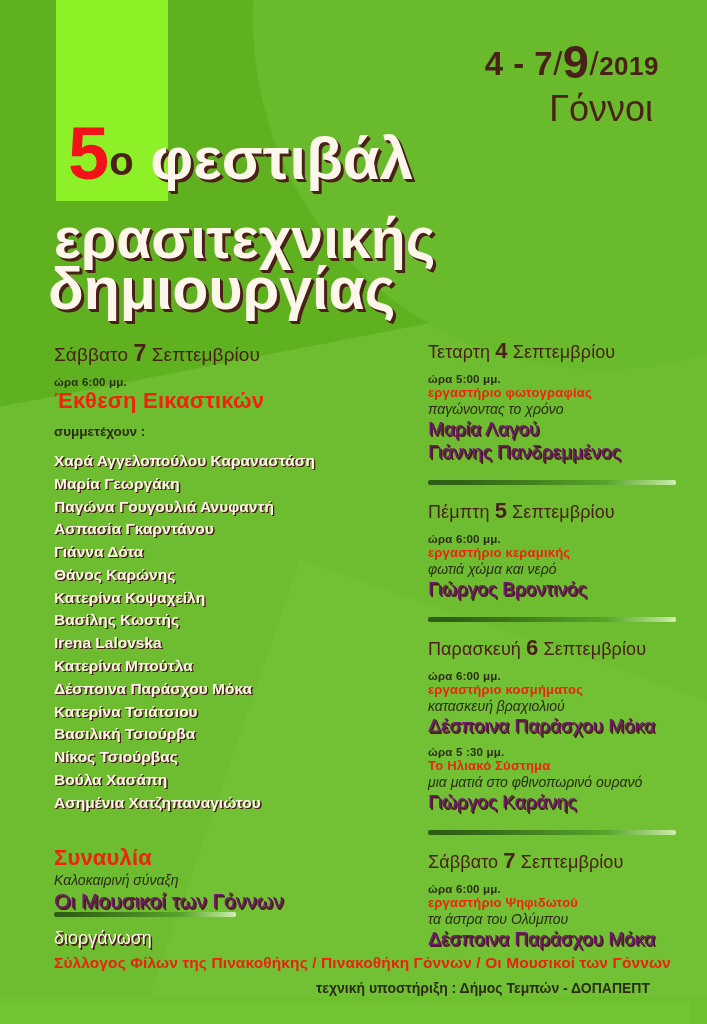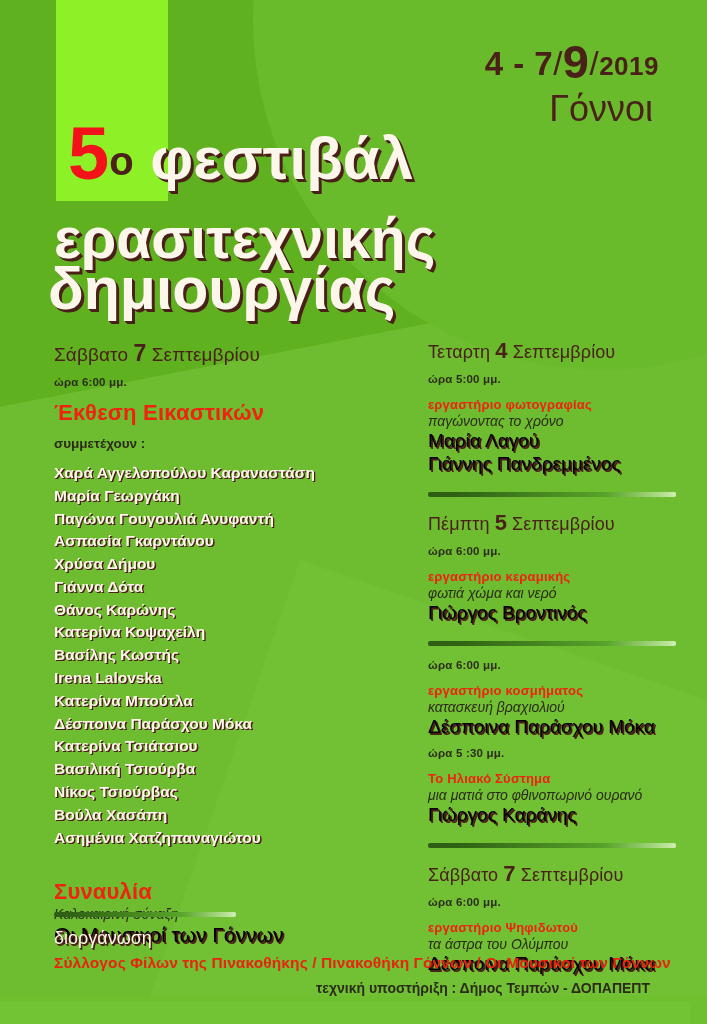--- a/index.html
+++ b/index.html
@@ -198,38 +198,38 @@
     font-size: 11.5px;
     font-weight: 700;
     margin-top: 9px;
     letter-spacing: 0.2px;
   }
 
   .event-title {
     color: #ef2310;
     font-size: 22px;
     font-weight: 700;
-    margin-top: 12px;
+    margin-top: 0;
     letter-spacing: 0.2px;
     white-space: nowrap;
   }
   .col-right .event-title { font-size: 13px; }
 
   .event-sub {
     color: #2b2b18;
     font-size: 14px;
     font-style: italic;
     font-weight: 400;
     margin-top: 1px;
     white-space: nowrap;
   }
   .col-right .event-sub { font-size: 14px; }
 
   .performer {
-    color: #000000;
+    color: #701a75;
     font-size: 21px;
     font-weight: 400;
     margin-top: 1px;
     white-space: nowrap;
     text-shadow: 1.2px 1.2px 0 #4a2118, 1.8px 1.8px 0 #4a2118;
   }
   .col-right .performer { font-size: 19px; }
 
   .participants-label {
     color: #2b2b18;
@@ -332,21 +332,20 @@
 
       <div class="time-label">ώρα  6:00 μμ.</div>
       <div class="event-title">Έκθεση  Εικαστικών</div>
       <div class="participants-label">συμμετέχουν :</div>
 
       <ul class="name-list">
         <li>Χαρά Αγγελοπούλου Καραναστάση</li>
         <li>Μαρία Γεωργάκη</li>
         <li>Παγώνα Γουγουλιά  Ανυφαντή</li>
         <li>Ασπασία Γκαρντάνου</li>
-        <li>Χρύσα Δήμου</li>
         <li>Γιάννα Δότα</li>
         <li>Θάνος Καρώνης</li>
         <li>Κατερίνα Κοψαχείλη</li>
         <li>Βασίλης Κωστής</li>
         <li>Irena Lalovska</li>
         <li>Κατερίνα Μπούτλα</li>
         <li>Δέσποινα Παράσχου  Μόκα</li>
         <li>Κατερίνα Τσιάτσιου</li>
         <li>Βασιλική Τσιούρβα</li>
         <li>Νίκος Τσιούρβας</li>
@@ -380,20 +379,21 @@
       <div class="day-heading"><span>Πέμπτη </span><span class="d">5</span><span> Σεπτεμβρίου</span></div>
       <div class="time-label">ώρα  6:00 μμ.</div>
       <div class="event-title">εργαστήριο  κεραμικής</div>
       <div class="event-sub">φωτιά  χώμα και  νερό</div>
       <div class="performer">Γιώργος Βροντινός</div>
     </div>
 
     <div class="rule"></div>
 
     <div>
+      <div class="day-heading"><span>Παρασκευή </span><span class="d">6</span><span> Σεπτεμβρίου</span></div>
       <div class="time-label">ώρα  6:00 μμ.</div>
       <div class="event-title">εργαστήριο  κοσμήματος</div>
       <div class="event-sub">κατασκευή βραχιολιού</div>
       <div class="performer">Δέσποινα Παράσχου  Μόκα</div>
 
       <div class="time-label">ώρα  5 :30 μμ.</div>
       <div class="event-title">Το Ηλιακό Σύστημα</div>
       <div class="event-sub">μια ματιά στο φθινοπωρινό ουρανό</div>
       <div class="performer">Γιώργος  Καράνης</div>
     </div>

